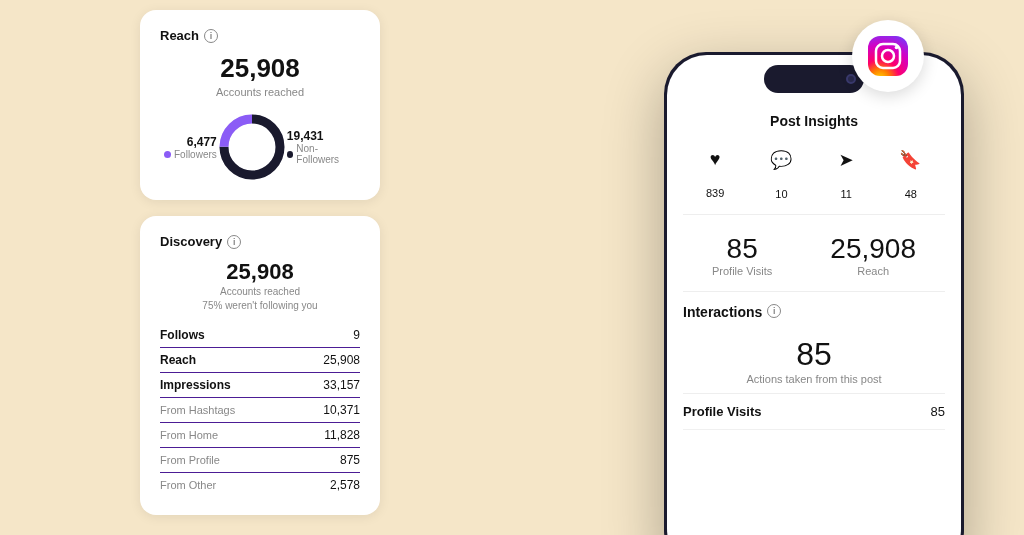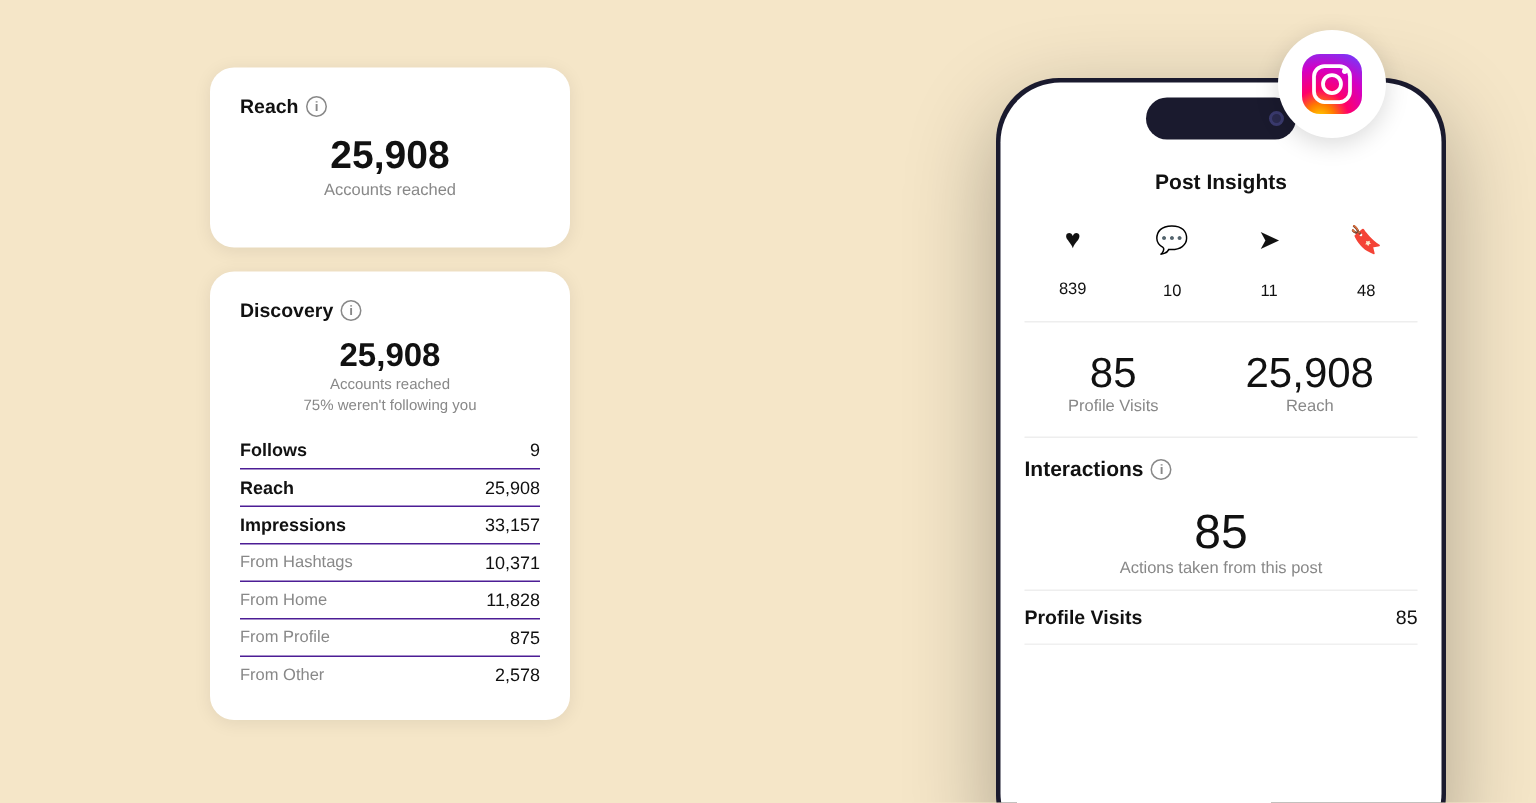--- a/index.html
+++ b/index.html
@@ -293,21 +293,21 @@
       color: #888;
     }
 
     
     .interactions-header {
       font-size: 14px;
       font-weight: 700;
       color: #111;
       padding: 12px 0 6px;
       display: flex;
-      align-items: flex-end;
+      align-items: flex-start;
       gap: 5px;
     }
 
     .interactions-center {
       text-align: center;
       padding: 10px 0 8px;
       border-bottom: 1px solid #eee;
     }
 
     .int-num {
@@ -365,20 +365,48 @@
 <div class="left-cards">
 
   <div class="card">
     <div class="card-title">
       <span>Reach</span>
       <span class="info-icon">i</span>
     </div>
     <div class="reach-main-num">25,908</div>
     <div class="reach-sub">Accounts reached</div>
 
+    <div class="reach-chart-row">
+
+      <div class="reach-legend-left">
+        <div class="legend-num">6,477</div>
+        <div class="legend-label">
+          <span class="dot dot-purple"></span>
+          <span>Followers</span>
+        </div>
+      </div>
+
+      <div class="donut-wrap">
+        <svg width="70" height="70" viewBox="0 0 70 70">
+          <circle cx="35" cy="35" r="28" fill="none" stroke="#e8e8f0" stroke-width="9"></circle>
+
+          <circle cx="35" cy="35" r="28" fill="none" stroke="#1a1a2e" stroke-width="9" stroke-dasharray="131.9 175.9" stroke-dashoffset="0"></circle>
+
+          <circle cx="35" cy="35" r="28" fill="none" stroke="#8b5cf6" stroke-width="9" stroke-dasharray="44 175.9" stroke-dashoffset="-131.9"></circle>
+        </svg>
+      </div>
+
+      <div class="reach-legend-right">
+        <div class="legend-num">19,431</div>
+        <div class="legend-label">
+          <span class="dot dot-dark"></span>
+          <span>Non-Followers</span>
+        </div>
+      </div>
+    </div>
   </div>
 
   <div class="card">
     <div class="card-title">
       <span>Discovery</span>
       <span class="info-icon">i</span>
     </div>
     <div class="disc-main-num">25,908</div>
     <div class="disc-sub">
       <span>Accounts reached</span><br>

